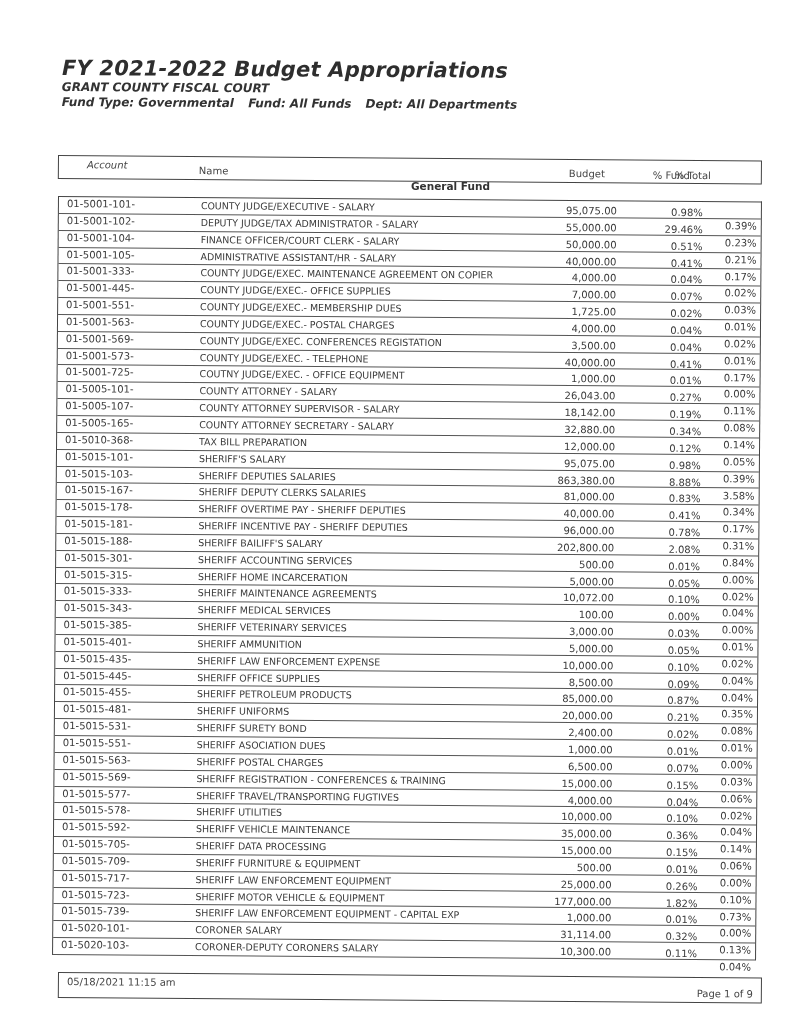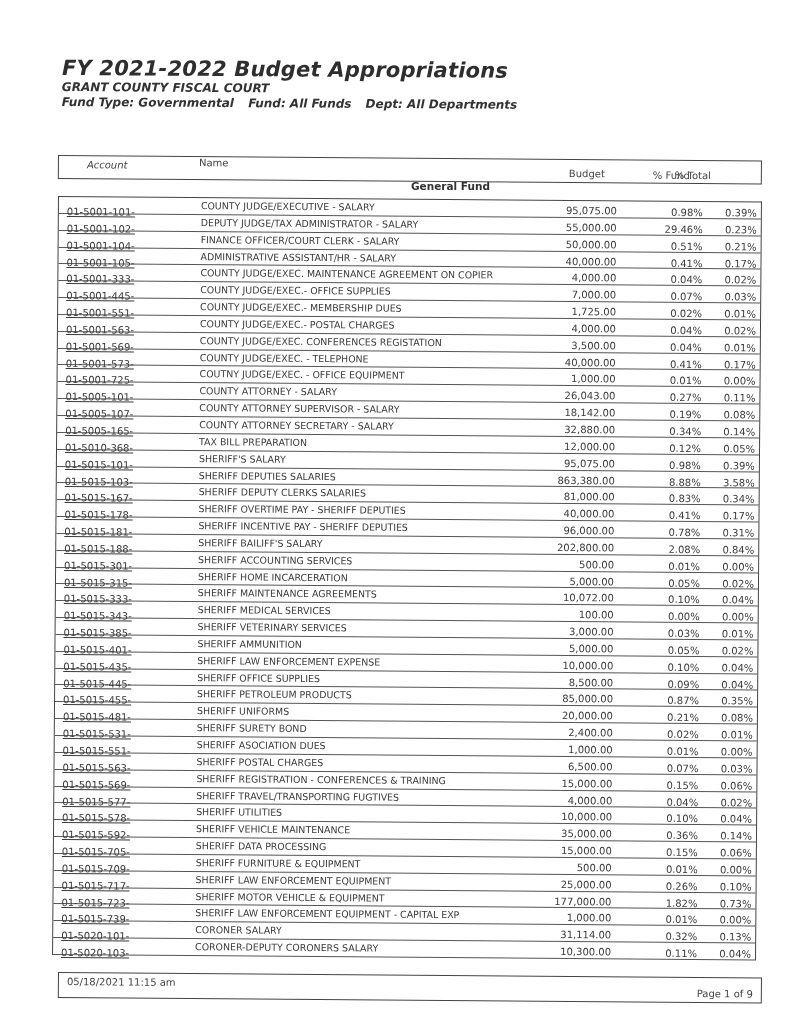--- a/index.html
+++ b/index.html
@@ -12,45 +12,45 @@
   .sub1, .sub2 { font-family: "DejaVu Sans", sans-serif; font-weight: bold; font-style: italic; font-size: 12px; color: #333; line-height: 15px; }
   .sub2 .gap { display: inline-block; width: 10px; }
 
   .thead {
     position: absolute; left: 58px; top: 155px; width: 702px; height: 22px;
     border: 1.3px solid #444; transform: rotate(0.45deg); transform-origin: left top;
     font-family: "DejaVu Sans", sans-serif; font-size: 10px; color: #444;
   }
   .thead span { position: absolute; }
   .th-acct { left: 28px; top: 3px; font-style: italic; }
-  .th-name { left: 140px; top: 0; }
+  .th-name { left: 140px; top: 8px; }
   .th-budget { left: 510px; top: 8px; }
   .th-fund { left: 594px; top: 9px; }
   .th-total { left: 616px; top: 9px; }
 
   .fundlabel {
     position: absolute; left: 375px; top: 180px; font-family: "DejaVu Sans", sans-serif;
     font-weight: bold; font-size: 10.5px; color: #333; margin-left: 36px;
   }
 
   .rows {
     position: absolute; left: 58px; top: 196px; width: 702px;
     transform: rotate(0.45deg); transform-origin: left top;
     border-left: 1.3px solid #444; border-right: 1.3px solid #444; border-top: 1.3px solid #444;
   }
   .row {
     position: relative; height: 16.85px; border-bottom: 1.2px solid #555;
     font-family: "DejaVu Sans", sans-serif; font-size: 10px; color: #3a3a3a; box-sizing: border-box;
   }
   .row span { position: absolute; white-space: nowrap; }
-  .c-acct { left: 8px; top: 9px; text-decoration: underline; }
+  .c-acct { left: 8px; top: 1px; }
   .c-name { left: 142px; top: 2px; font-size: 9.6px; transform: scaleX(0.98); transform-origin: left; }
   .c-budget { right: 144px; top: 4px; }
   .c-fund { right: 58px; top: 5px; }
-  .c-total { right: 4px; top: 5px; }
+  .c-total { right: 4px; top: 18px; }
 
   .footer {
     position: absolute; left: 58px; top: 972px; width: 702px; height: 24px;
     border: 1.3px solid #444; transform: rotate(0.45deg); transform-origin: left top;
     font-family: "DejaVu Sans", sans-serif; font-size: 10px; color: #444;
   }
   .footer .ts { position: absolute; left: 8px; top: 3px; }
   .footer .pg { position: absolute; right: 8px; top: 10px; }
 </style>
 </head>

